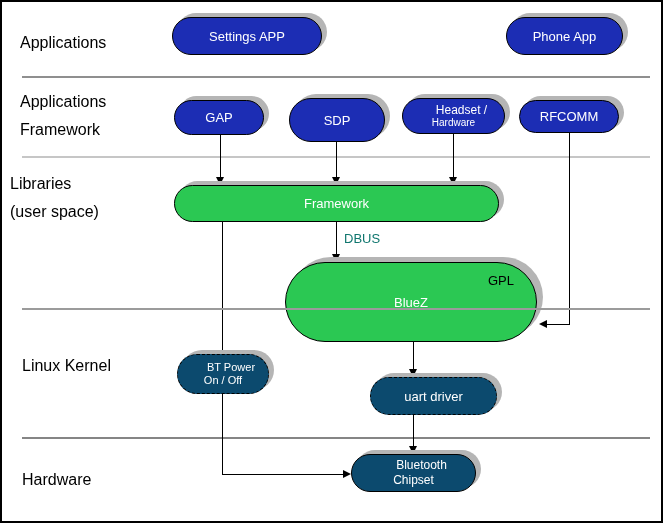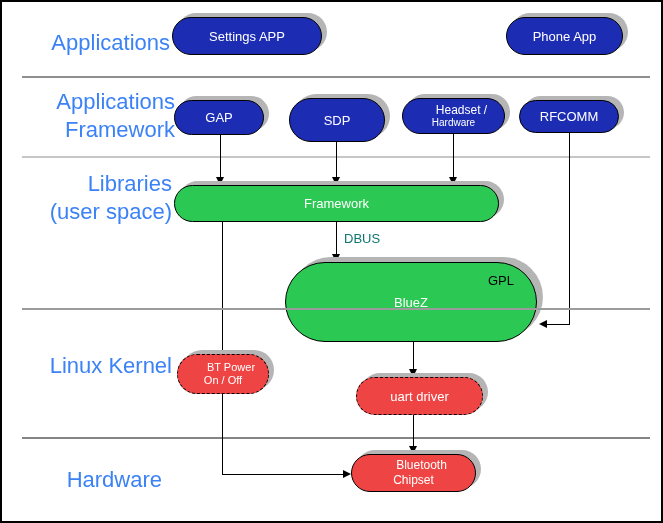--- a/index.html
+++ b/index.html
@@ -3,22 +3,22 @@
 <meta charset="utf-8">
 <style>
   html,body{margin:0;padding:0;background:#ffffff;}
   #canvas{
     position:relative;width:663px;height:523px;background:#ffffff;
     border:2px solid #000;box-sizing:border-box;overflow:hidden;
     font-family:"Liberation Sans","DejaVu Sans",sans-serif;
   }
   
   .layer-label{
-    position:absolute;color:#3b82f6;font-size:22px;line-height:28px;
-    text-align:right;white-space:nowrap;
+    position:absolute;color:#000000;font-size:16px;line-height:28px;
+    text-align:left;white-space:nowrap;
   }
   .lab-applications{left:18px;top:27px;width:150px;}
   .lab-appfw{left:18px;top:86px;width:155px;}
   .lab-libraries{left:8px;top:168px;width:162px;}
   .lab-kernel{left:20px;top:350px;width:150px;}
   .lab-hardware{left:20px;top:464px;width:140px;}
   
   .divider{position:absolute;left:20px;width:628px;height:2px;}
   .div1{top:74px;background:#8f8f8f;z-index:1;}
   .div2{top:154px;background:#c6c6c6;z-index:1;}
@@ -26,38 +26,38 @@
   .div4{top:435px;background:#858585;z-index:1;}
   
   .pill{
     position:absolute;display:flex;flex-direction:column;align-items:center;
     justify-content:center;border:1.5px solid #000;border-radius:999px;
     color:#fff;text-align:center;box-sizing:border-box;z-index:3;
     box-shadow:5px -4px 0 0 #b5b5b5;
   }
   .blue{background:#1c2db4;}
   .green{background:#2bc853;}
-  .red{background:#ef4444;}
+  .red{background:#0c4a6e;}
   .dashed{border-style:dashed;}
   .pill .l1{font-size:13px;line-height:15px;margin-left:16px;}
   .pill .l2{font-size:11px;line-height:13px;}
   .p-settings{left:170px;top:15px;width:150px;height:38px;font-size:13px;}
   .p-phone{left:504px;top:15px;width:117px;height:38px;font-size:13px;}
   .p-gap{left:172px;top:98px;width:90px;height:35px;font-size:13px;}
   .p-sdp{left:287px;top:96px;width:96px;height:44px;font-size:13px;}
   .p-headset{left:400px;top:96px;width:103px;height:36px;}
   .p-headset .l1{font-size:12px;line-height:14px;}
   .p-headset .l2{font-size:10px;line-height:12px;}
   .p-rfcomm{left:517px;top:98px;width:100px;height:33px;font-size:13px;}
   .p-framework{left:172px;top:183px;width:325px;height:37px;font-size:13px;}
   .p-bluez{left:283px;top:260px;width:252px;height:80px;font-size:13px;box-shadow:6px -5px 0 0 #b5b5b5;}
   .badge-gpl{position:absolute;top:10px;right:22px;color:#000;font-size:13px;}
   .p-btpower{left:175px;top:352px;width:92px;height:40px;}
   .p-btpower .l1,.p-btpower .l2{font-size:11px;line-height:13px;}
-  .p-uart{left:354px;top:375px;width:127px;height:38px;font-size:13px;align-items:center;}
+  .p-uart{left:368px;top:375px;width:127px;height:38px;font-size:13px;align-items:center;}
   .p-chipset{left:349px;top:452px;width:125px;height:38px;}
   .p-chipset .l1,.p-chipset .l2{font-size:12px;line-height:15px;}
   
   .vline{position:absolute;width:1px;background:#000;z-index:2;}
   .hline{position:absolute;height:1px;background:#000;z-index:2;}
   .arr-down{position:absolute;width:0;height:0;z-index:2;
     border-left:4px solid transparent;border-right:4px solid transparent;
     border-top:8px solid #000;}
   .arr-left{position:absolute;width:0;height:0;z-index:2;
     border-top:4px solid transparent;border-bottom:4px solid transparent;

